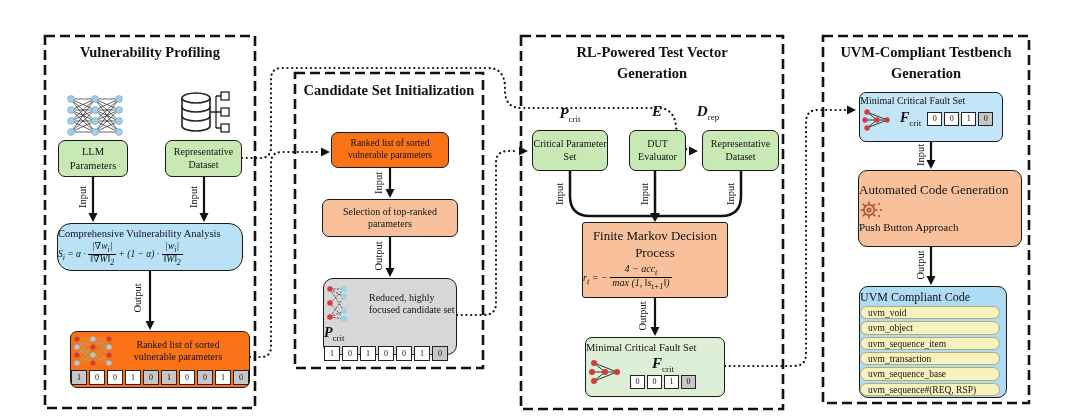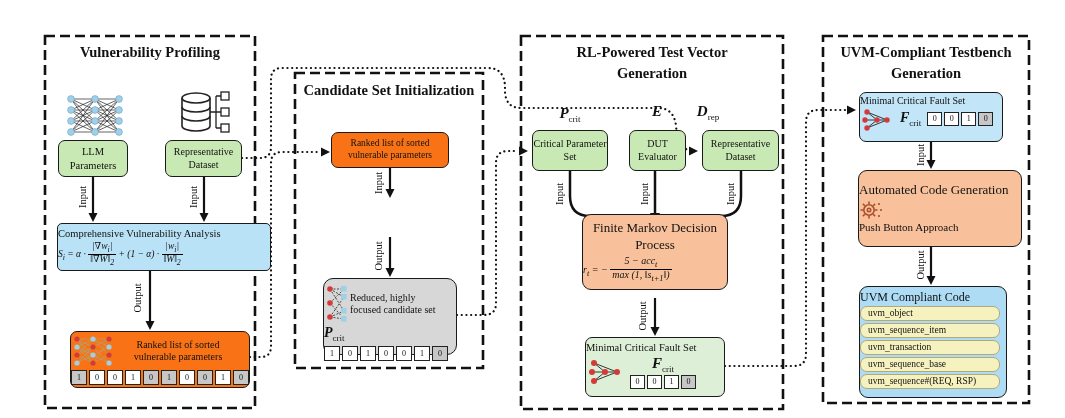--- a/index.html
+++ b/index.html
@@ -129,21 +129,21 @@
   <div class="box green" style="left:58px;top:140px;width:70px;height:37px;">
     <span>LLM Parameters</span>
   </div>
   <div class="box green" style="left:165px;top:140px;width:77px;height:37px;font-size:10px;">
     <span>Representative Dataset</span>
   </div>
 
   <span class="vlabel" style="left:82px;top:197px;">Input</span>
   <span class="vlabel" style="left:193px;top:197px;">Input</span>
 
-  <div class="box blue" style="left:57px;top:223px;width:214px;height:48px;border-radius:5px;">
+  <div class="box blue" style="left:57px;top:223px;width:186px;height:48px;border-radius:14px;">
     <span class="boxtitle">Comprehensive Vulnerability Analysis</span>
     <div class="formula">
       <span>S</span><sub>i</sub><span> = α · </span><span class="frac"><span class="num"><span>|∇w</span><sub>i</sub><span>|</span></span><span class="den"><span>‖∇W‖</span><sub>2</sub></span></span><span> + (1 − α) · </span><span class="frac"><span class="num"><span>|w</span><sub>i</sub><span>|</span></span><span class="den"><span>‖W‖</span><sub>2</sub></span></span>
     </div>
   </div>
 
   <span class="vlabel" style="left:137px;top:298px;">Output</span>
 
   <div class="box yellow" style="left:70px;top:331px;width:180px;height:57px;justify-content:flex-start;padding-top:3px;">
     <div style="display:flex;align-items:center;gap:4px;">
@@ -180,24 +180,27 @@
     </div>
   </div>
 
   <div class="ptitle" style="left:295px;top:80px;width:188px;">Candidate Set Initialization</div>
 
   <div class="box yellow" style="left:331px;top:132px;width:118px;height:36px;font-size:9.5px;">
     <span>Ranked list of sorted vulnerable parameters</span>
   </div>
   <span class="vlabel" style="left:378px;top:183px;">Input</span>
 
+  <div class="box orange" style="left:322px;top:199px;width:136px;height:38px;font-size:10px;">
+    <span>Selection of top-ranked parameters</span>
+  </div>
   <span class="vlabel" style="left:378px;top:256px;">Output</span>
 
   <div class="box grayb" style="left:323px;top:278px;width:134px;height:77px;justify-content:flex-start;padding-top:4px;">
-    <div style="display:flex;align-items:center;gap:0;">
+    <div style="display:flex;align-items:center;gap:19px;">
       <svg class="icon" width="26" height="42">
         <path stroke="#222" stroke-width="0.8" stroke-dasharray="2 1.5" fill="none" d="M6,6L20,14 M6,6L20,28 M6,20L20,6 M6,20L20,36 M6,34L20,14 M6,34L20,28 M6,6L20,6 M6,34L20,36"></path>
         <circle cx="6" cy="6" r="2.8" fill="#d33b3b"></circle>
           <rect x="17" y="3" width="5.5" height="5.5" fill="#9fd0e8"></rect>
         <circle cx="6" cy="20" r="2.8" fill="#d33b3b"></circle>
           <rect x="17" y="11" width="5.5" height="5.5" fill="#9fd0e8"></rect>
         <circle cx="6" cy="34" r="2.8" fill="#d33b3b"></circle>
           <rect x="17" y="25" width="5.5" height="5.5" fill="#9fd0e8"></rect>
         <rect x="17" y="33" width="5.5" height="5.5" fill="#9fd0e8"></rect>
       </svg>
@@ -228,24 +231,24 @@
     <span>DUT Evaluator</span>
   </div>
   <div class="box green" style="left:702px;top:130px;width:77px;height:41px;font-size:10px;">
     <span>Representative Dataset</span>
   </div>
 
   <span class="vlabel" style="left:559px;top:194px;">Input</span>
   <span class="vlabel" style="left:644px;top:194px;">Input</span>
   <span class="vlabel" style="left:730px;top:194px;">Input</span>
 
-  <div class="box orange" style="left:582px;top:214px;width:146px;height:76px;border-radius:9px;">
+  <div class="box orange" style="left:582px;top:222px;width:146px;height:76px;border-radius:3px;">
     <span class="bigtitle">Finite Markov Decision Process</span>
     <div class="formula" style="font-size:10px;">
-      <span>r</span><sub>t</sub><span> = − </span><span class="frac"><span class="num"><span>5 − acc</span><sub>t</sub></span><span class="den"><span>max (1, ‖s</span><sub>t+1</sub><span>‖)</span></span></span>
+      <span>r</span><sub>t</sub><span> = − </span><span class="frac"><span class="num"><span>4 − acc</span><sub>t</sub></span><span class="den"><span>max (1, ‖s</span><sub>t+1</sub><span>‖)</span></span></span>
     </div>
   </div>
 
   <span class="vlabel" style="left:642px;top:316px;">Output</span>
 
   <div class="box palegreen" style="left:585px;top:337px;width:140px;height:60px;justify-content:flex-start;padding-top:3px;">
     <span class="boxtitle">Minimal Critical Fault Set</span>
     <div style="display:flex;align-items:center;gap:8px;">
       <svg class="icon" width="36" height="28">
         <path stroke="#222" stroke-width="0.9" fill="none" d="M8,5L19,14 M6,14L19,14 M8,23L19,14 M19,14L31,14 M8,5L31,14 M8,23L31,14"></path>
@@ -312,20 +315,21 @@
           <circle cx="20" cy="17" r="1.1"></circle>
         </g>
     </svg>
     <span style="font-size:11px;">Push Button Approach</span>
   </div>
 
   <span class="vlabel" style="left:920px;top:265px;">Output</span>
 
   <div class="box uvmblue" style="left:859px;top:286px;width:148px;height:112px;justify-content:flex-start;padding-top:3px;">
     <span style="font-size:12px;">UVM Compliant Code</span>
+    <div class="pill">uvm_void</div>
     <div class="pill">uvm_object</div>
     <div class="pill">uvm_sequence_item</div>
     <div class="pill">uvm_transaction</div>
     <div class="pill">uvm_sequence_base</div>
     <div class="pill">uvm_sequence#(REQ, RSP)</div>
   </div>
 
 </div>
 
 </body></html>

